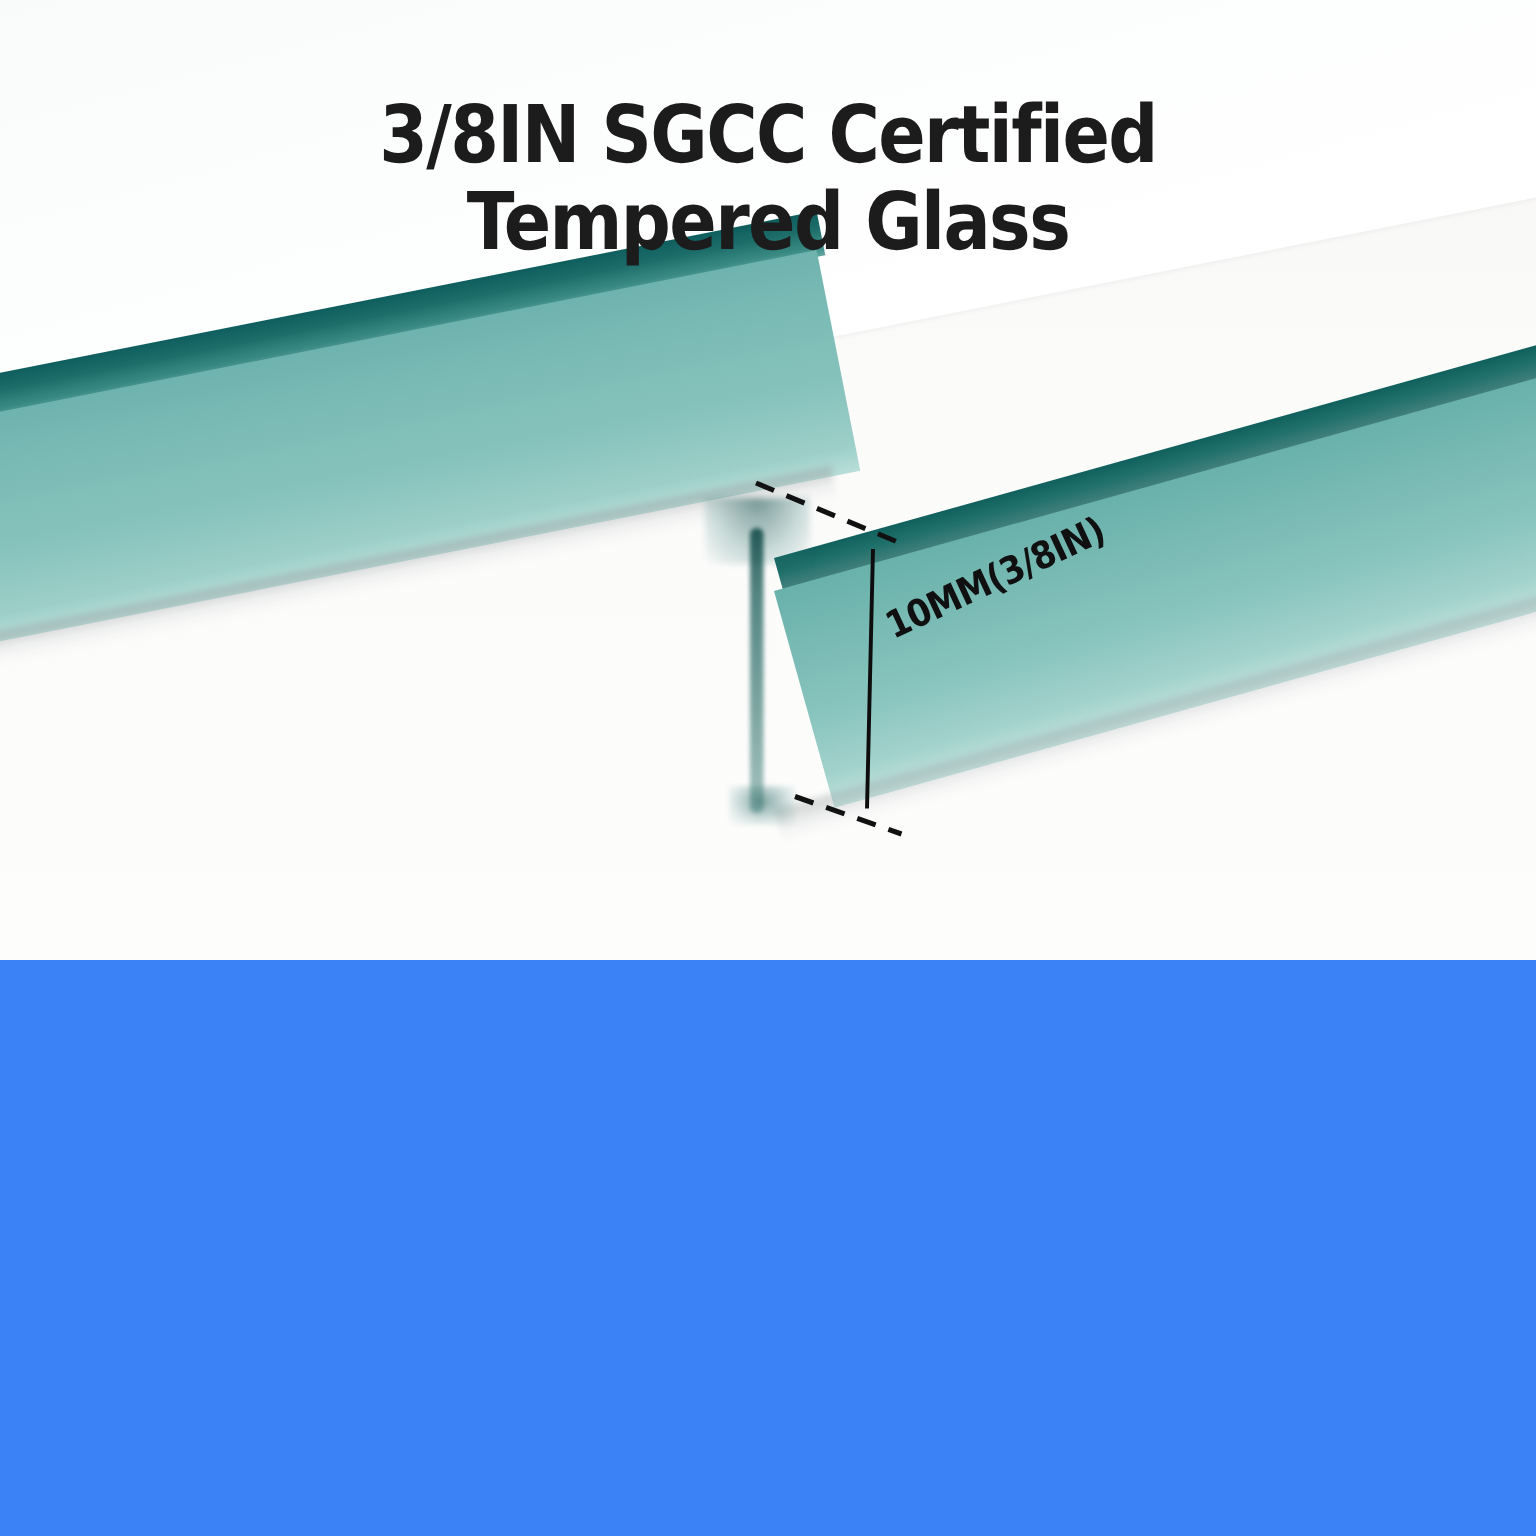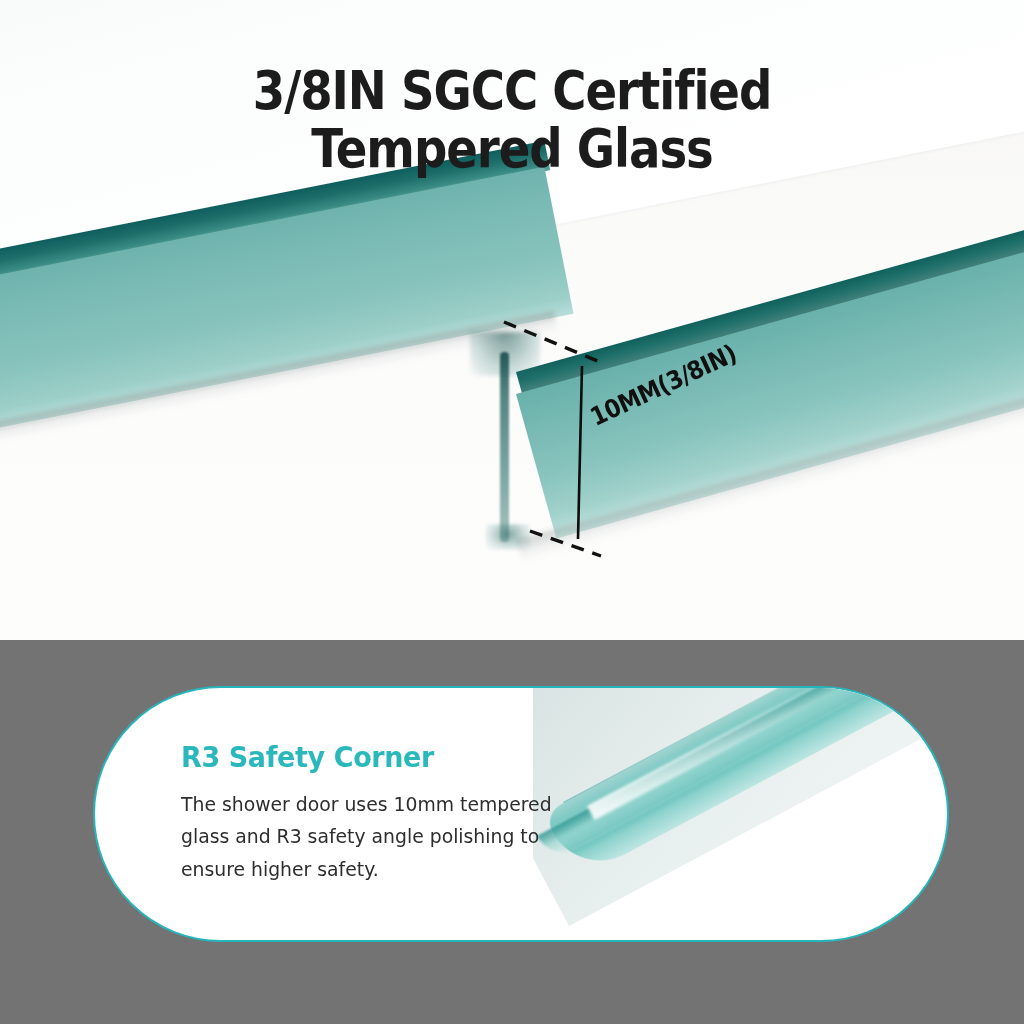--- a/index.html
+++ b/index.html
@@ -2,21 +2,21 @@
 <html><head>
 <meta charset="utf-8">
 <style>
   html,body{margin:0;padding:0;}
   body{
     width:1024px;height:1024px;overflow:hidden;
     background:#f2f1f0;
     font-family:"Liberation Sans",sans-serif;
     -webkit-font-smoothing:antialiased;
   }
-  #stage{position:relative;width:1024px;height:1024px;overflow:hidden;background:#737373;}
+  #stage{position:relative;width:1024px;height:1024px;overflow:hidden;background:#3b82f6;}
 
   
   .hero{position:absolute;left:0;top:0;width:1024px;height:640px;overflow:hidden;
         background:linear-gradient(180deg,#f6f5f4 0%,#fbfbfa 40%,#fdfdfc 100%);}
 
   
   .slab-top{
     position:absolute;left:-180px;top:-250px;width:1500px;height:620px;
     background:linear-gradient(176deg,#e7efee 0%,#f2f7f6 22%,#fbfdfc 55%,#ffffff 100%);
     transform:rotate(-11.2deg);
@@ -167,30 +167,14 @@
   <div class="title">3/8IN SGCC Certified
 Tempered Glass</div>
 
   <svg class="callout" viewBox="0 0 1024 640">
     <line x1="504" y1="322" x2="600" y2="362" stroke="#111111" stroke-width="3.4" stroke-dasharray="13 9" stroke-linecap="butt"></line>
     <line x1="530" y1="531" x2="601" y2="556" stroke="#111111" stroke-width="3.4" stroke-dasharray="13 9" stroke-linecap="butt"></line>
     <line x1="582" y1="366" x2="578" y2="539" stroke="#0d0d0d" stroke-width="2.6" stroke-linecap="butt"></line>
   </svg>
   <div class="measure-label">10MM(3/8IN)</div>
 
-  <div class="card">
-
-    <div class="card-photo">
-      <div class="cp-top"></div>
-      <div class="cp-seamline"></div>
-      <div class="cp-edge"></div>
-      <div class="cp-edge2"></div>
-      <div class="cp-gloss"></div>
-    </div>
-
-    <div class="card-text">
-      <p class="card-title">R3 Safety Corner</p>
-      <p class="card-body">The shower door uses 10mm tempered glass and R3 safety angle polishing to ensure higher safety.</p>
-    </div>
-
-  </div>
 
 </div>
 
 </body></html>

